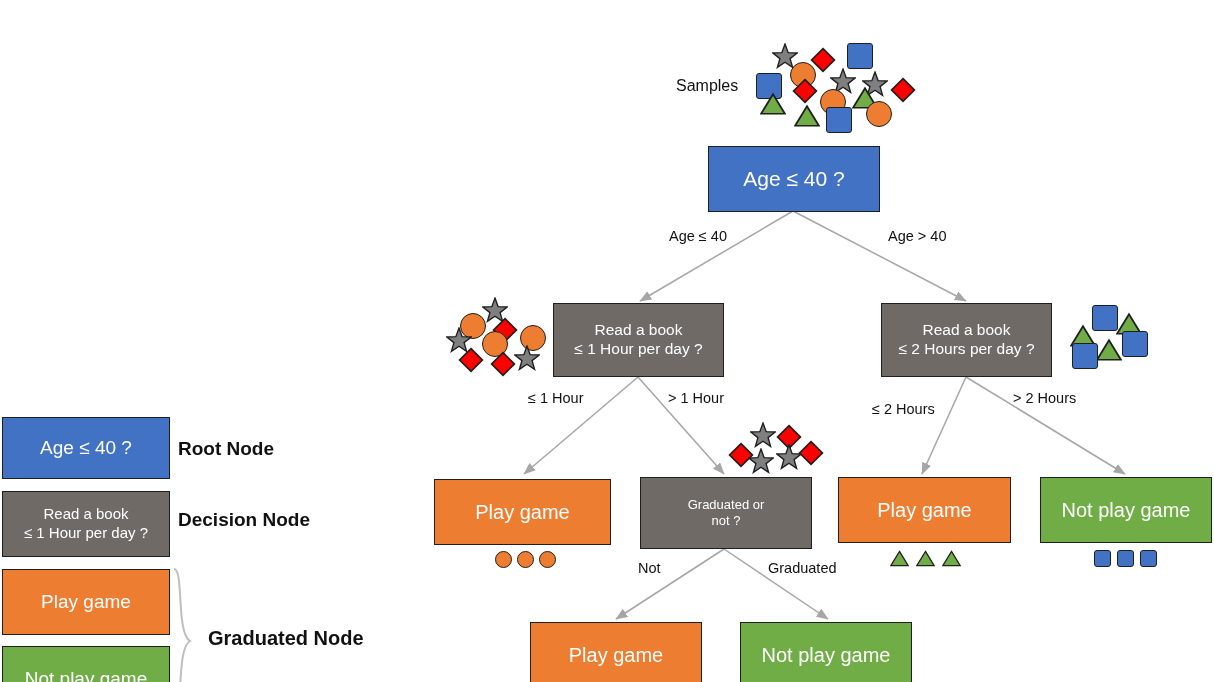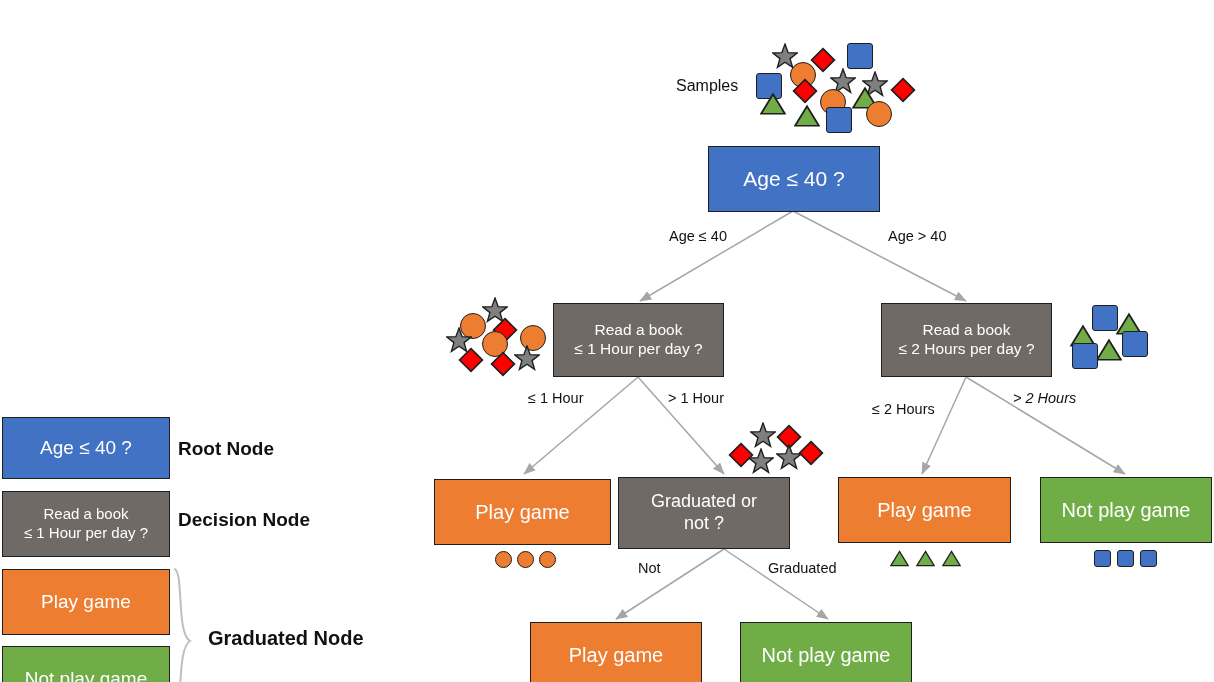--- a/index.html
+++ b/index.html
@@ -181,21 +181,21 @@
       </div>
       <div class="shape sq" style="width: 24px; height: 24px; background: rgb(66, 114, 196); left: 54px; top: 26px;"></div>
       <div class="shape tr" style="width: 26px; height: 26px; left: 28px; top: 32px;">
         <svg width="26" height="26" viewBox="0 0 24 24">
           <polygon points="12,3 23,21 1,21" fill="#70ad47" stroke="#1f1f1f" stroke-width="1.6"></polygon>
         </svg>
       </div>
       <div class="shape sq" style="width: 24px; height: 24px; background: rgb(66, 114, 196); left: 4px; top: 38px;"></div>
     </div>
   <div class="edge-label" style="left:872px;top:362px;">≤ 2 Hours</div>
-  <div class="edge-label" style="left:1013px;top:351px;font-style:italic;">&gt; 2 Hours</div>
+  <div class="edge-label" style="left:1013px;top:351px;">&gt; 2 Hours</div>
 
   <div class="node terminal-play big" style="left:434px;top:440px;width:177px;height:66px;">
     <span>Play game</span>
   </div>
   <div class="cluster" id="leaf-l1-chips" style="left:495px;top:512px;width:60px;height:18px;">
       <div class="shape ci" style="width: 15px; height: 15px; background: rgb(237, 125, 49); left: 0px; top: 0px;"></div>
       <div class="shape ci" style="width: 15px; height: 15px; background: rgb(237, 125, 49); left: 22px; top: 0px;"></div>
       <div class="shape ci" style="width: 15px; height: 15px; background: rgb(237, 125, 49); left: 44px; top: 0px;"></div>
     </div>
 
@@ -224,21 +224,21 @@
         <svg width="26" height="26" viewBox="0 0 24 24">
           <polygon points="12,1 14.9,8.9 23.3,9.2 16.7,14.4 19,22.5 12,17.8 5,22.5 7.3,14.4 0.7,9.2 9.1,8.9" fill="#7f7f7f" stroke="#1f1f1f" stroke-width="1.3"></polygon>
         </svg>
       </div>
       <div class="shape di" style="width: 26px; height: 26px; left: 74px; top: 18px;">
         <svg width="26" height="26" viewBox="0 0 24 24">
           <polygon points="12,1.5 22.5,12 12,22.5 1.5,12" fill="#ff0000" stroke="#1f1f1f" stroke-width="1.6"></polygon>
         </svg>
       </div>
     </div>
-  <div class="node decision" style="left:618px;top:438px;width:172px;height:72px;font-size:18px;">
+  <div class="node decision" style="left:640px;top:438px;width:172px;height:72px;font-size:13px;">
     <div>
       <div>Graduated or</div>
       <div>not ?</div>
     </div>
   </div>
   <div class="edge-label" style="left:638px;top:521px;">Not</div>
   <div class="edge-label" style="left:768px;top:521px;">Graduated</div>
 
   <div class="node terminal-play big" style="left:838px;top:438px;width:173px;height:66px;">
     <span>Play game</span>

